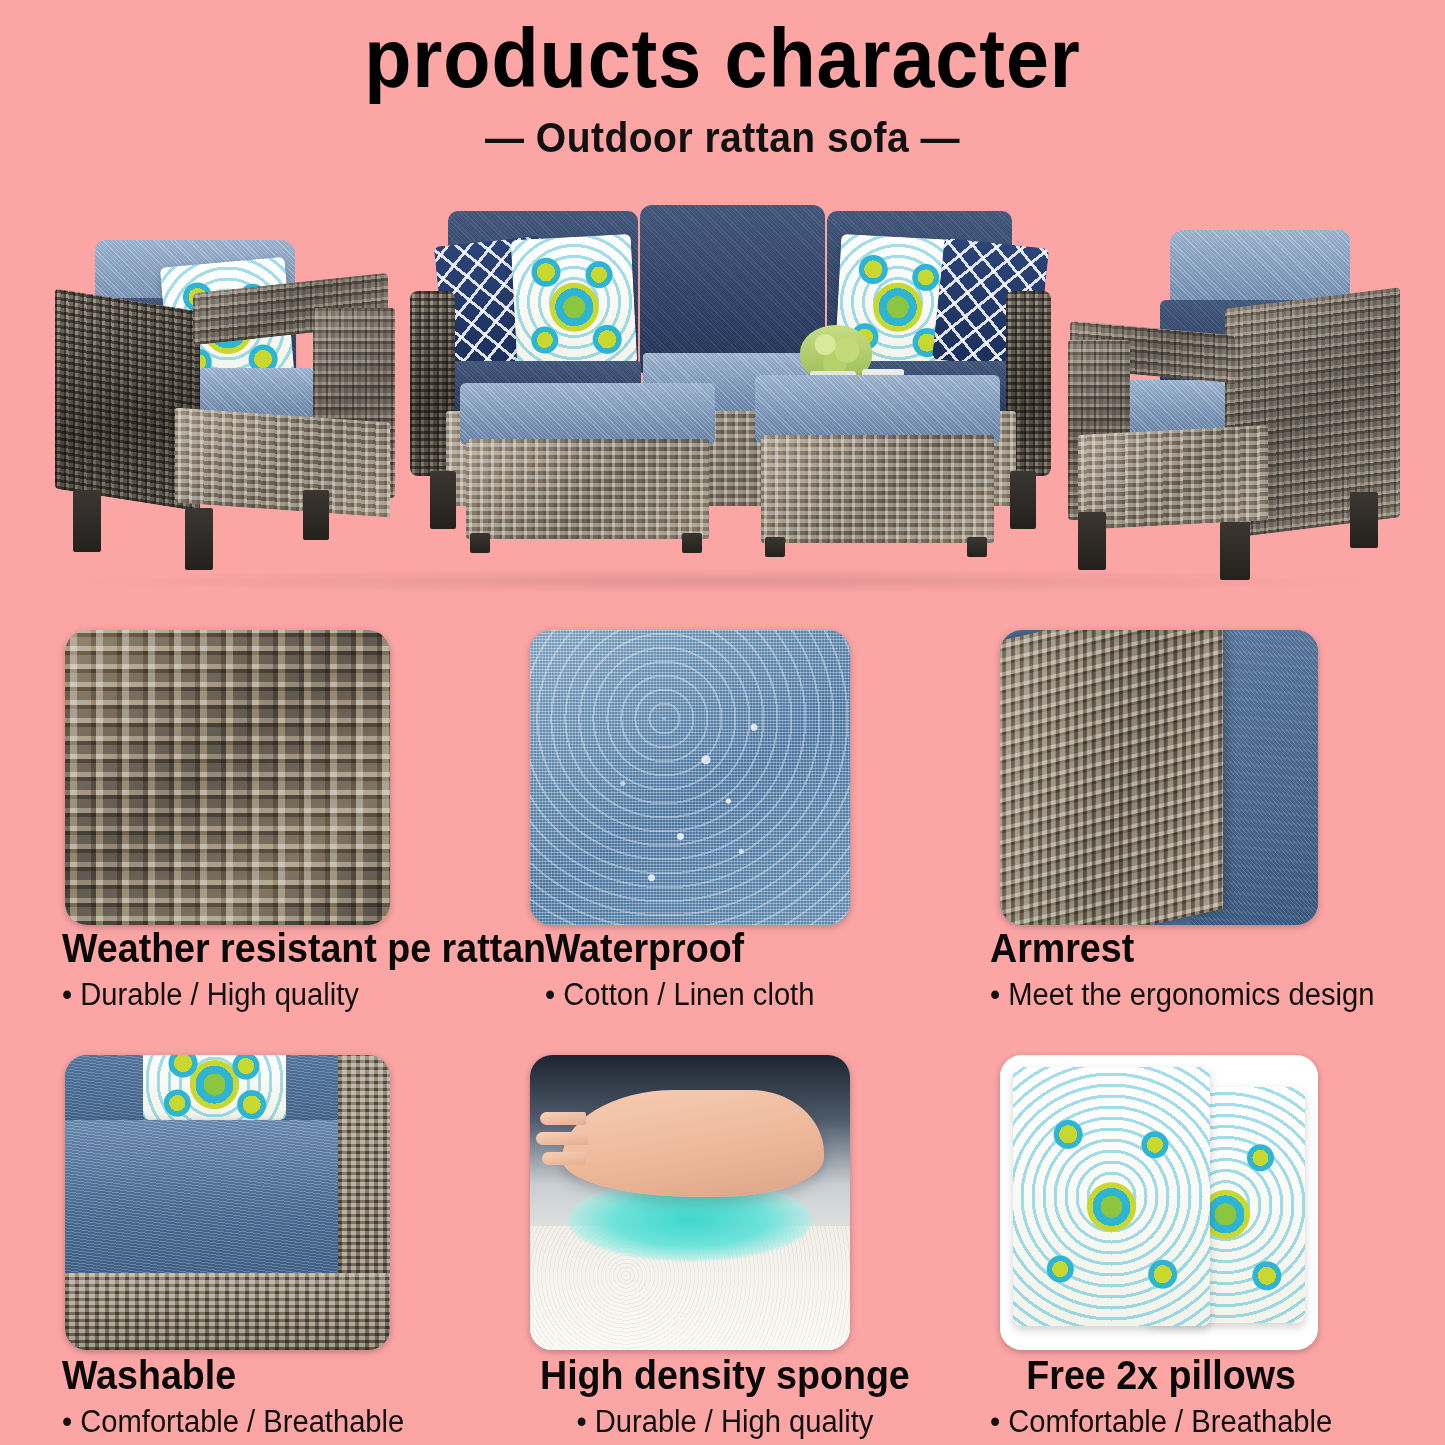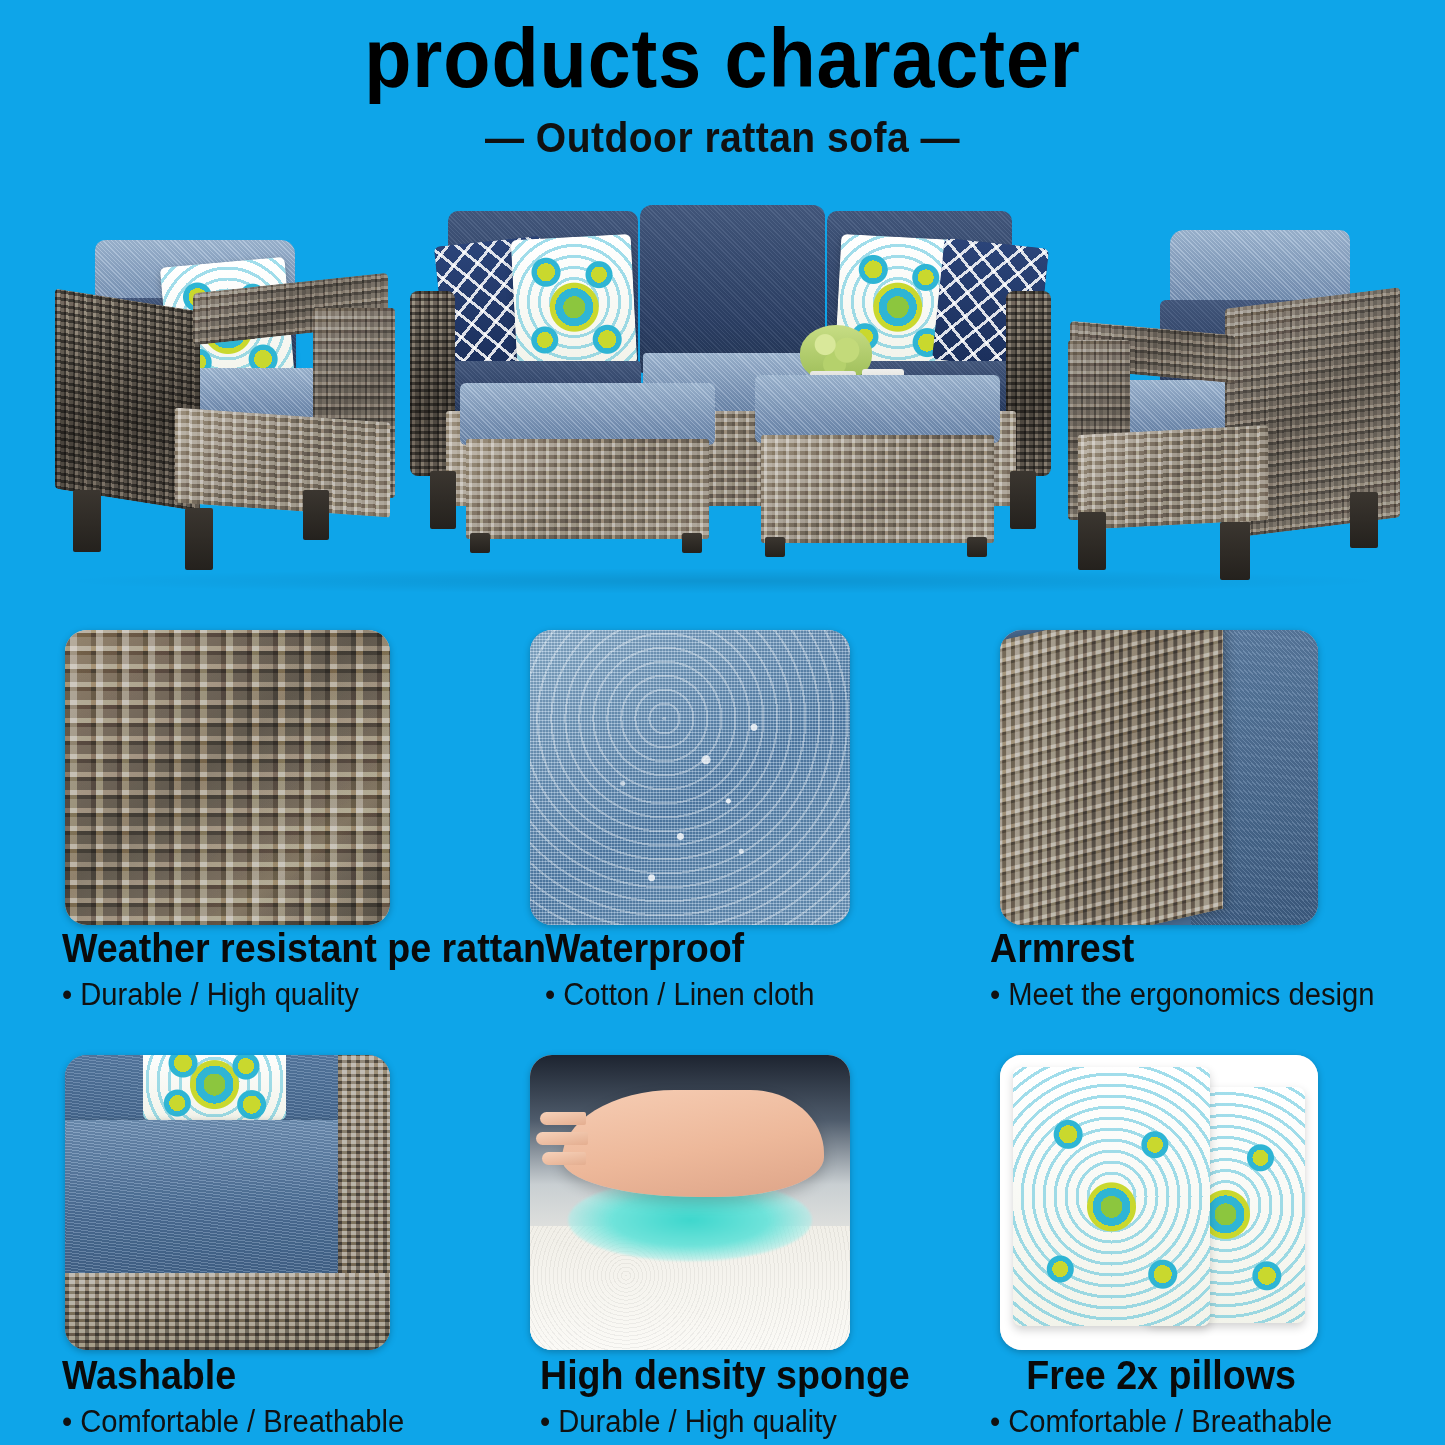--- a/index.html
+++ b/index.html
@@ -3,21 +3,21 @@
 <meta charset="utf-8">
 <title>products character</title>
 <style>
   * { box-sizing: border-box; margin: 0; padding: 0; }
   html, body {
     width: 1445px; height: 1445px;
     background: #ffffff;
     font-family: "Liberation Sans", sans-serif;
     overflow: hidden;
   }
-  #page { position: relative; width: 1445px; height: 1445px; background:#0ea5e9; }
+  #page { position: relative; width: 1445px; height: 1445px; background:#fca5a5; }
 
   
   .header { position:absolute; top:0; left:0; width:1445px; text-align:center; }
   .title {
     font-size: 84px; font-weight: 700; letter-spacing: 1px;
     color:#000; line-height:1.05; padding-top: 14px;
     font-family: "Liberation Sans", sans-serif;
     transform: scaleX(0.92); transform-origin: center;
   }
   .subtitle {
@@ -375,21 +375,21 @@
     <div class="tile-inner t-pillows">
       <div class="pw medallion" style="left:46%; top:11%; width:50%; height:80%;"></div>
       <div class="pw medallion" style="left:4%; top:4%; width:62%; height:88%;"></div>
     </div>
   </div>
 
   <div class="cap" style="left:62px; top:1355px;">
     <h3>Washable</h3>
     <p>• Comfortable / Breathable</p>
   </div>
-  <div class="cap" style="left:540px; top:1355px;">
+  <div class="cap" style="left:540px; top:1355px;text-align:center;">
     <h3>High density sponge</h3>
     <p>• Durable / High quality</p>
   </div>
   <div class="cap" style="left:990px; top:1355px;text-align:center;">
     <h3>Free 2x pillows</h3>
     <p>• Comfortable / Breathable</p>
   </div>
 
 </div>
 

